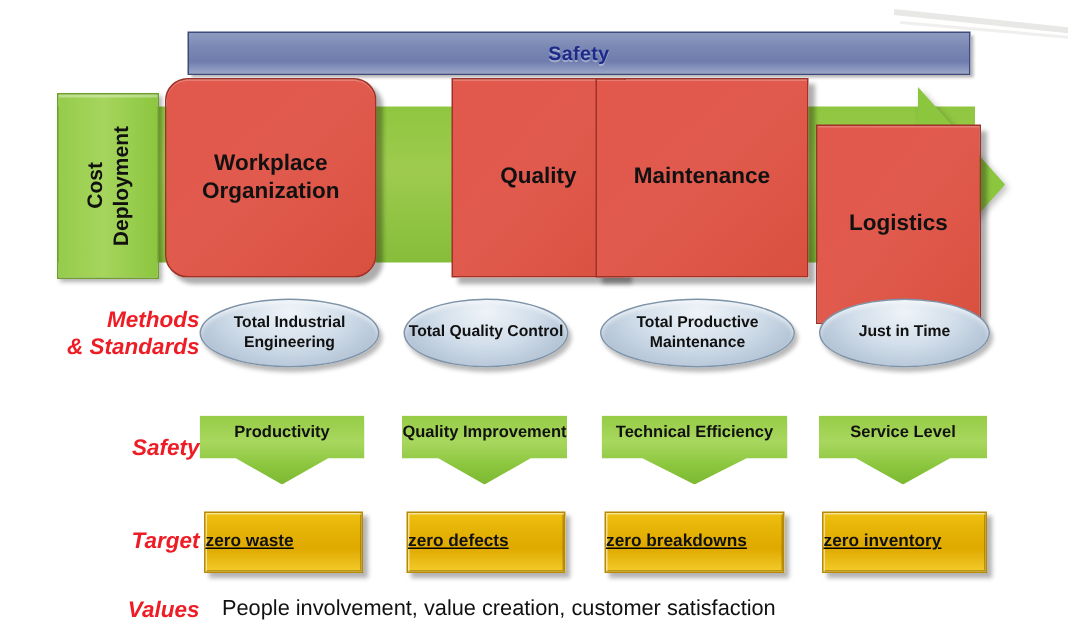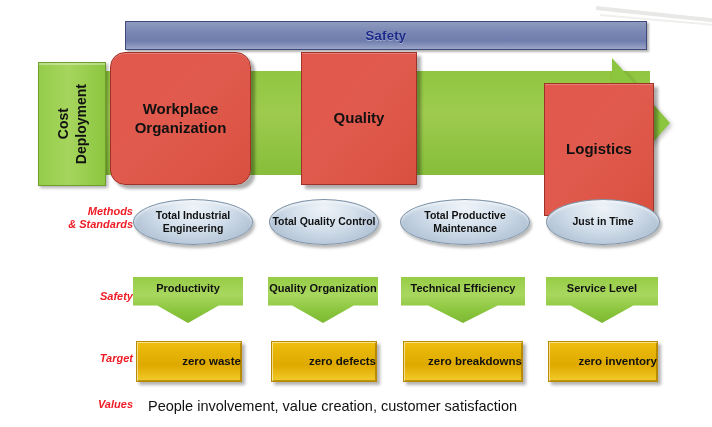--- a/index.html
+++ b/index.html
@@ -61,21 +61,21 @@
     font-weight:bold;font-size:15px;color:#111;line-height:1.25;
   }
   .pillar.p1{left:110px;width:139px;border-radius:15px;}
   .pillar.p2{left:265px;width:114px;margin-left:36px;}
   .pillar.p3{left:397px;width:140px;}
   .pillar.p4{left:544px;width:108px;margin-top:31px;}
 
   
   .row-label{
     position:absolute;width:130px;text-align:right;
-    color:#ee1c25;font-weight:bold;font-style:italic;font-size:11px;line-height:1.2;
+    color:#ee1c25;font-weight:bold;font-style:italic;font-size:15px;line-height:1.2;
   }
 
   
   .ellipse{
     position:absolute;top:199px;height:44px;border-radius:50%;
     background:radial-gradient(ellipse at 50% 18%,#eef3f8 0%,#d3dfeb 42%,#b3c4d6 78%,#94a8bd 100%);
     border:1px solid #7e93a8;
     box-shadow:2px 3px 3px rgba(0,0,0,.28), inset 0 2px 3px rgba(255,255,255,.55);
     display:flex;align-items:center;justify-content:center;text-align:center;
   }
@@ -103,21 +103,21 @@
   .f4{left:546px;width:112px;}
 
   
   .target-box{
     position:absolute;top:341px;height:39px;
     background:linear-gradient(to bottom,#f0c010 0%,#e7b608 22%,#dfa900 60%,#f3cb2a 100%);
     border:1px solid #b98a00;
     box-shadow:3px 3px 3px rgba(0,0,0,.30),
                inset 1px 1px 0 rgba(255,255,255,.55),
                inset -1px -1px 0 rgba(130,95,0,.5);
-    display:flex;align-items:center;justify-content:flex-end;text-align:center;
+    display:flex;align-items:center;justify-content:flex-start;text-align:center;text-decoration:underline;
   }
   .target-box span{font-weight:bold;font-size:11.5px;color:#111;line-height:1.25;}
   .t1{left:136px;width:104px;}
   .t2{left:271px;width:104px;}
   .t3{left:403px;width:118px;}
   .t4{left:548px;width:108px;}
 
   
   .values-text{
     position:absolute;left:148px;top:398px;
@@ -143,20 +143,23 @@
     <span class="vtext">Cost
 Deployment</span>
   </div>
 
   <div class="pillar p1">
     <span>Workplace Organization</span>
   </div>
   <div class="pillar p2">
     <span>Quality</span>
   </div>
+  <div class="pillar p3">
+    <span>Maintenance</span>
+  </div>
   <div class="pillar p4">
     <span>Logistics</span>
   </div>
 
   <div class="row-label" style="left:3px;top:205px;white-space:pre;">Methods
 &amp; Standards</div>
 
   <div class="ellipse e1">
     <span>Total Industrial Engineering</span>
   </div>
@@ -169,21 +172,21 @@
   <div class="ellipse e4">
     <span>Just in Time</span>
   </div>
 
   <div class="row-label" style="left:3px;top:290px;">Safety</div>
 
   <div class="focus-arrow f1">
     <span>Productivity</span>
   </div>
   <div class="focus-arrow f2">
-    <span>Quality Organization</span>
+    <span>Quality Improvement</span>
   </div>
   <div class="focus-arrow f3">
     <span>Technical Efficiency</span>
   </div>
   <div class="focus-arrow f4">
     <span>Service Level</span>
   </div>
 
   <div class="row-label" style="left:3px;top:352px;">Target</div>
 

